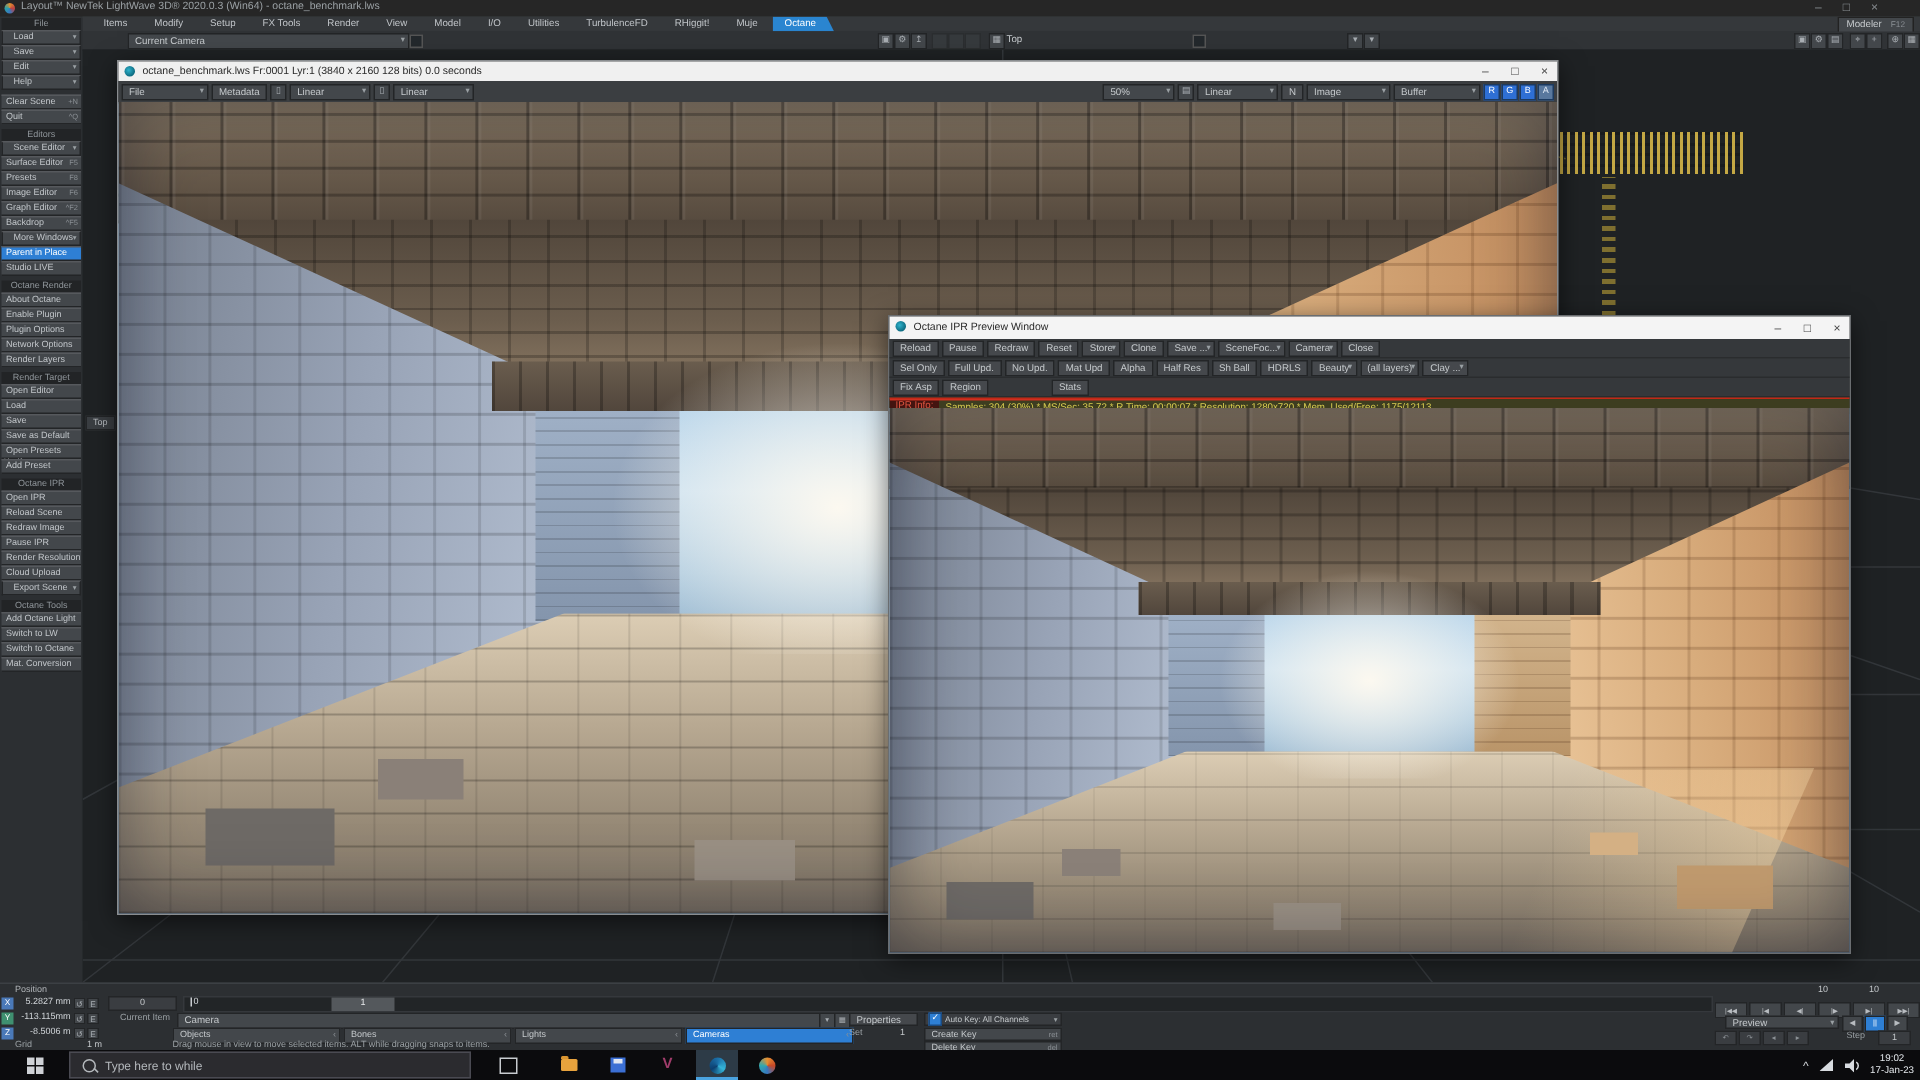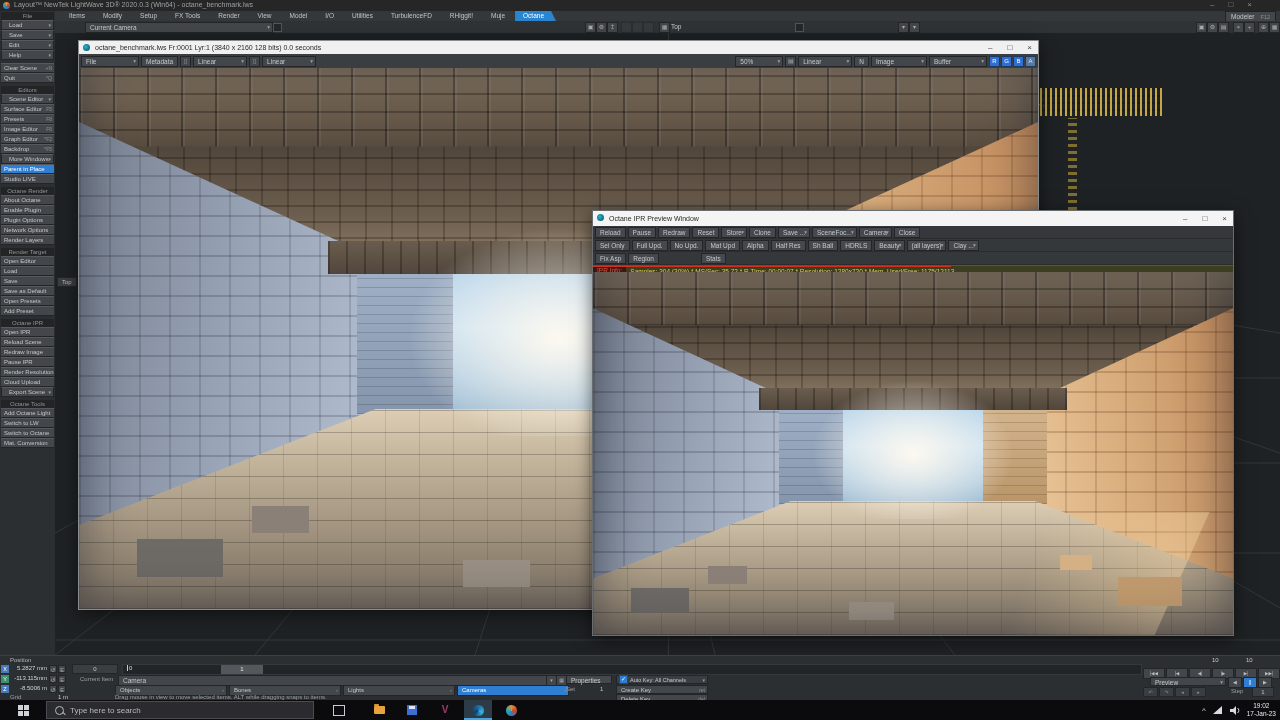--- a/index.html
+++ b/index.html
@@ -722,21 +722,21 @@
     <div class="start">
       <span class="winlogo">
           <i></i>
           <i></i>
           <i></i>
           <i></i>
         </span>
     </div>
     <div class="searchbox">
       <span class="mag"></span>
-      <span>Type here to search</span>
+      <span>Type here to while</span>
     </div>
     <div class="tb-app" style="left:325px;">
         <span class="tv"></span>
       </div>
     <div class="tb-app" style="left:365px;">
         <span class="folder"></span>
       </div>
     <div class="tb-app" style="left:398px;">
         <span class="floppy"></span>
       </div>

